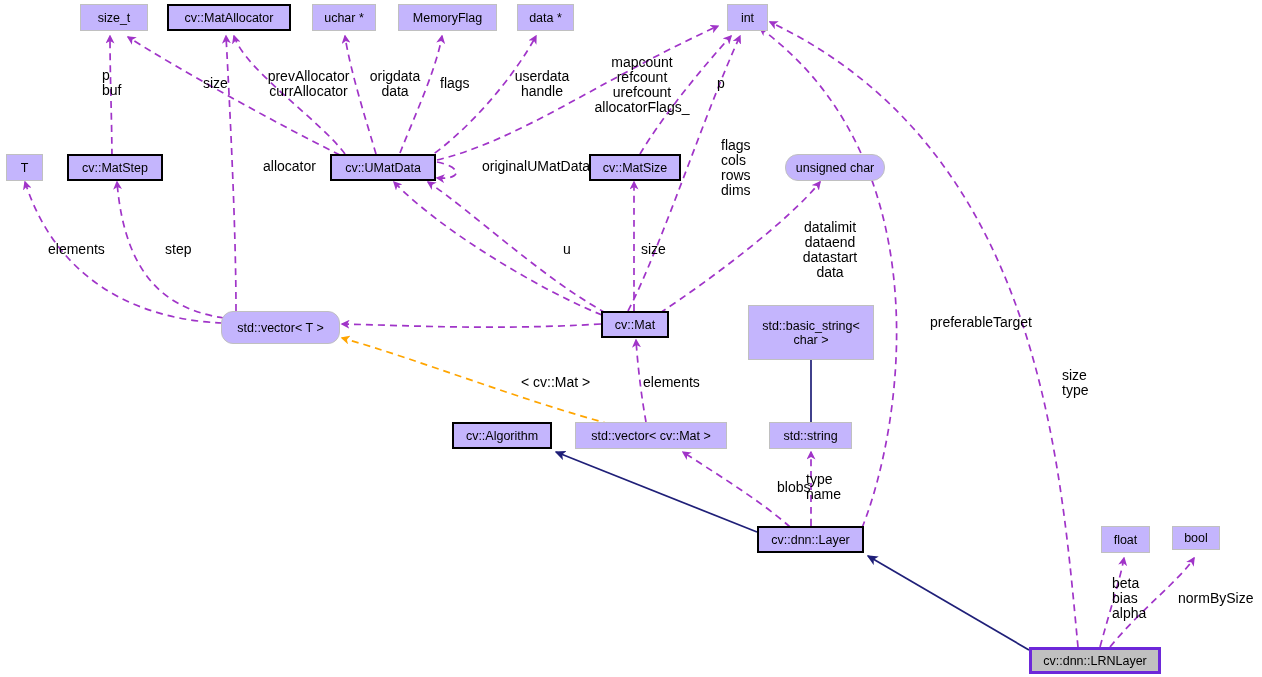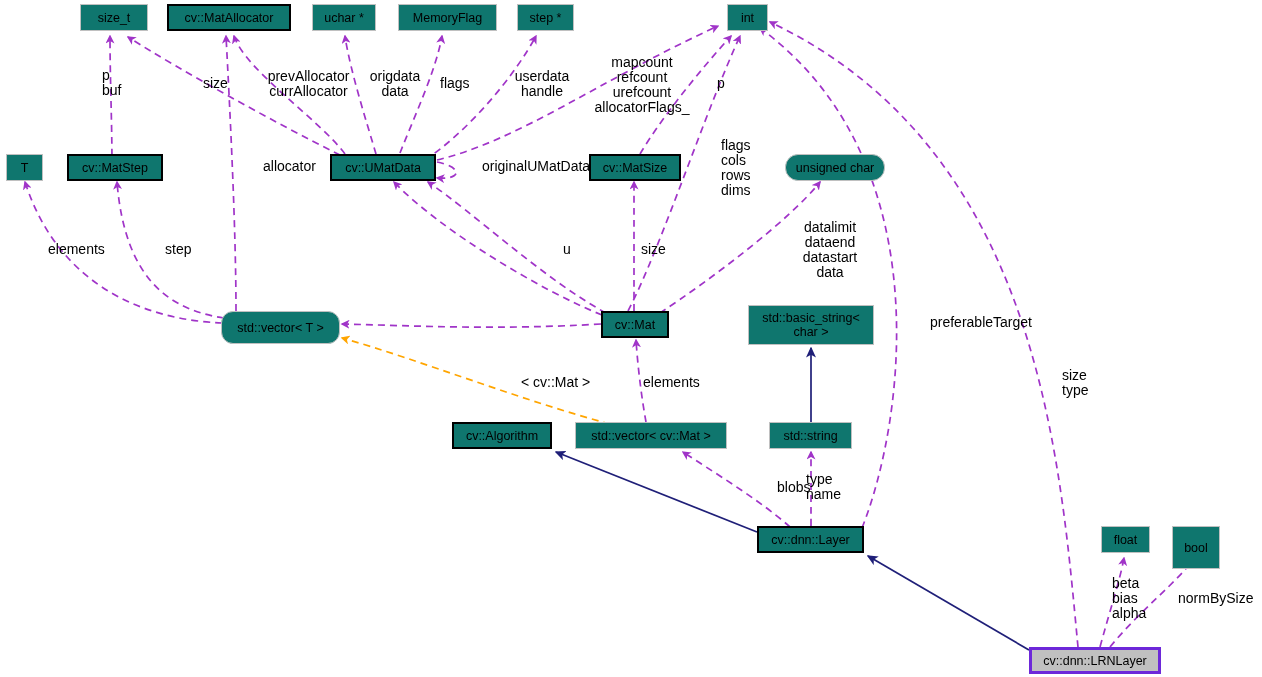--- a/index.html
+++ b/index.html
@@ -26,21 +26,21 @@
   .node {
     position: absolute;
     box-sizing: border-box;
     display: flex;
     align-items: center;
     justify-content: center;
     text-align: center;
     font-size: 12.5px;
     line-height: 14px;
     color: #000000;
-    background: #0f766e;
+    background: #c4b5fd;
     border: 1px solid #c0c0c0;
     white-space: pre;
     z-index: 5;
   }
   .node.bold {
     border: 2px solid #000000;
   }
   .node.highlight {
     border: 3px solid #6d28d9;
     background: #c0c0c0;
@@ -141,37 +141,37 @@
 
       <path d="M1029,650 L868,556"></path>
     </g>
   </svg>
 
   <div id="nodes">
       <div class="node" style="left: 80px; top: 4px; width: 68px; height: 27px;">size_t</div>
       <div class="node bold" style="left: 167px; top: 4px; width: 124px; height: 27px;">cv::MatAllocator</div>
       <div class="node" style="left: 312px; top: 4px; width: 64px; height: 27px;">uchar *</div>
       <div class="node" style="left: 398px; top: 4px; width: 99px; height: 27px;">MemoryFlag</div>
-      <div class="node" style="left: 517px; top: 4px; width: 57px; height: 27px;">step *</div>
+      <div class="node" style="left: 517px; top: 4px; width: 57px; height: 27px;">data *</div>
       <div class="node" style="left: 727px; top: 4px; width: 41px; height: 27px;">int</div>
       <div class="node" style="left: 6px; top: 154px; width: 37px; height: 27px;">T</div>
       <div class="node bold" style="left: 67px; top: 154px; width: 96px; height: 27px;">cv::MatStep</div>
       <div class="node bold" style="left: 330px; top: 154px; width: 106px; height: 27px;">cv::UMatData</div>
       <div class="node bold" style="left: 589px; top: 154px; width: 92px; height: 27px;">cv::MatSize</div>
       <div class="node" style="left: 785px; top: 154px; width: 100px; height: 27px; border-radius: 13px;">unsigned char</div>
       <div class="node" style="left: 221px; top: 311px; width: 119px; height: 33px; border-radius: 12px;">std::vector&lt; T &gt;</div>
       <div class="node bold" style="left: 601px; top: 311px; width: 68px; height: 27px;">cv::Mat</div>
-      <div class="node" style="left: 748px; top: 305px; width: 126px; height: 40px;">std::basic_string&lt;
+      <div class="node" style="left: 748px; top: 305px; width: 126px; height: 55px;">std::basic_string&lt;
 char &gt;</div>
       <div class="node bold" style="left: 452px; top: 422px; width: 100px; height: 27px;">cv::Algorithm</div>
       <div class="node" style="left: 575px; top: 422px; width: 152px; height: 27px;">std::vector&lt; cv::Mat &gt;</div>
       <div class="node" style="left: 769px; top: 422px; width: 83px; height: 27px;">std::string</div>
       <div class="node bold" style="left: 757px; top: 526px; width: 107px; height: 27px;">cv::dnn::Layer</div>
       <div class="node" style="left: 1101px; top: 526px; width: 49px; height: 27px;">float</div>
-      <div class="node" style="left: 1172px; top: 526px; width: 48px; height: 43px;">bool</div>
+      <div class="node" style="left: 1172px; top: 526px; width: 48px; height: 24px;">bool</div>
       <div class="node highlight" style="left: 1029px; top: 647px; width: 132px; height: 27px;">cv::dnn::LRNLayer</div>
     </div>
 
   <div id="labels">
       <div class="edge-label left" style="left: 102px; top: 68px; width: 40px;">p
 buf</div>
       <div class="edge-label left" style="left: 203px; top: 76px; width: 40px;">size</div>
       <div class="edge-label center" style="left: 261px; top: 69px; width: 95px;">prevAllocator
 currAllocator</div>
       <div class="edge-label center" style="left: 364px; top: 69px; width: 62px;">origdata

